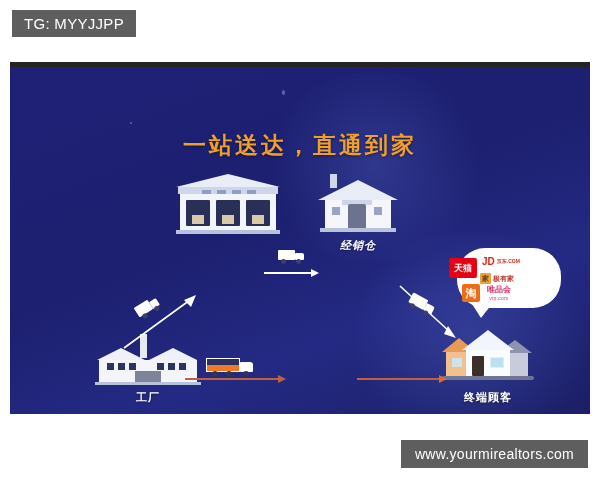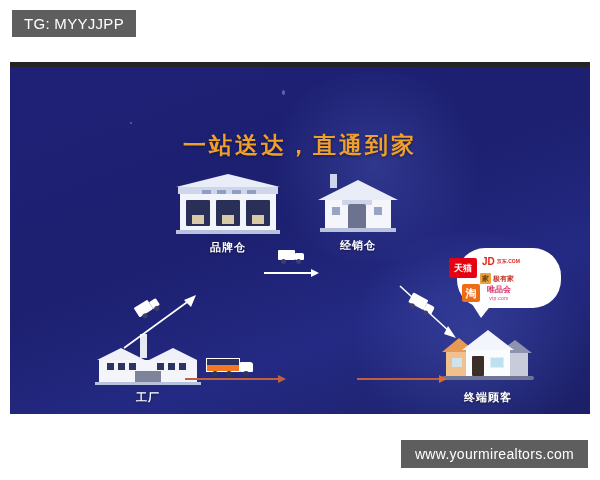--- a/index.html
+++ b/index.html
@@ -235,33 +235,32 @@
       <div class="crate" style="left:6px;"></div>
     </div>
     <div class="bay" style="left:40px;">
       <div class="crate" style="left:6px;"></div>
     </div>
     <div class="bay" style="left:70px;">
       <div class="crate" style="left:6px;"></div>
     </div>
     <div id="bw-base"></div>
   </div>
-  <div class="node-label" style="left:148px;top:178px;">品牌仓</div>
 
   <div id="dealer-warehouse">
     <div id="dw-chimney"></div>
     <div id="dw-roof"></div>
     <div id="dw-body"></div>
     <div id="dw-eave"></div>
     <div class="dw-win" style="left:14px;"></div>
     <div class="dw-win" style="left:56px;"></div>
     <div id="dw-door"></div>
     <div id="dw-base"></div>
   </div>
-  <div class="node-label" style="left:278px;top:176px;">经销仓</div>
+  <div class="node-label" style="left:278px;top:176px;font-style:italic;">经销仓</div>
 
   <div id="factory">
     <div id="fa-chimney"></div>
     <div id="fa-roofL"></div>
     <div id="fa-roofR"></div>
     <div id="fa-body"></div>
     <div class="fa-win" style="left:12px;"></div>
     <div class="fa-win" style="left:23px;"></div>
     <div class="fa-win" style="left:34px;"></div>
     <div class="fa-win" style="left:62px;"></div>

